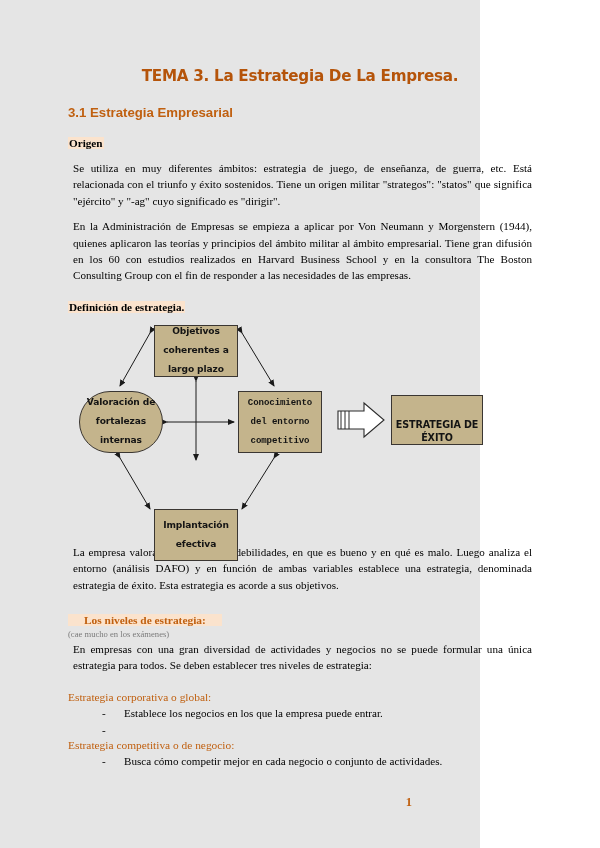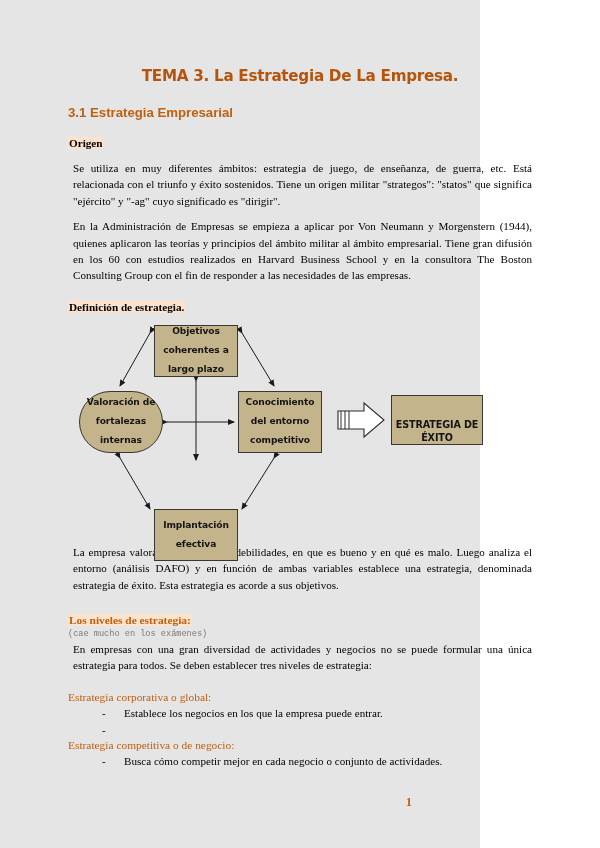--- a/index.html
+++ b/index.html
@@ -60,33 +60,33 @@
     background: #fbe3cd;
     padding: 0 1px;
     margin: 17px 0 0 0;
   }
   .h-orange-hl {
     display: inline-block;
     color: #c06010;
     font-weight: bold;
     font-size: 11.4px;
     background: #fbe3cd;
-    padding: 0 1px;
+    padding: 0 16px;
   }
   .h-orange {
     color: #c06010;
     font-weight: normal;
     font-size: 11.4px;
     margin: 0;
   }
   .note-small {
     font-size: 8.6px;
     color: #7a7a7a;
     margin: 1px 0 0 0;
-    font-family: Liberation Mono, monospace;
+    font-family: Liberation Serif, serif;
   }
 
   
   p.body {
     margin: 9px 0 0 5px;
     font-size: 11.1px;
     line-height: 16.4px;
     text-align: justify;
     text-justify: inter-word;
   }
@@ -134,21 +134,21 @@
     font-weight: bold;
     font-size: 9.1px;
     line-height: 19px;
     color: #141414;
     letter-spacing: -0.1px;
   }
   .dbox span { display: block; width: 100%; }
 
   #box-objetivos   { left: 86px;  top: 2px;   width: 84px; height: 52px; }
   #box-valoracion  { left: 11px;  top: 68px;  width: 84px; height: 62px; border-radius: 31px; }
-  #box-conocimiento{ left: 170px; top: 68px;  width: 84px; height: 62px; }
+  #box-conocimiento{ left: 170px; top: 68px;  width: 84px; height: 62px; font-family: Liberation Mono, monospace; }
   #box-implantacion{ left: 86px;  top: 141px; width: 84px; height: 52px; margin-top: 45px; }
   #box-exito       { left: 323px; top: 72px;  width: 92px; height: 50px;
                      font-size: 9.6px; line-height: 13px; align-items: flex-end; }
 
   
   .page-number {
     position: absolute;
     right: 68px;
     bottom: 38px;
     color: #c06010;

